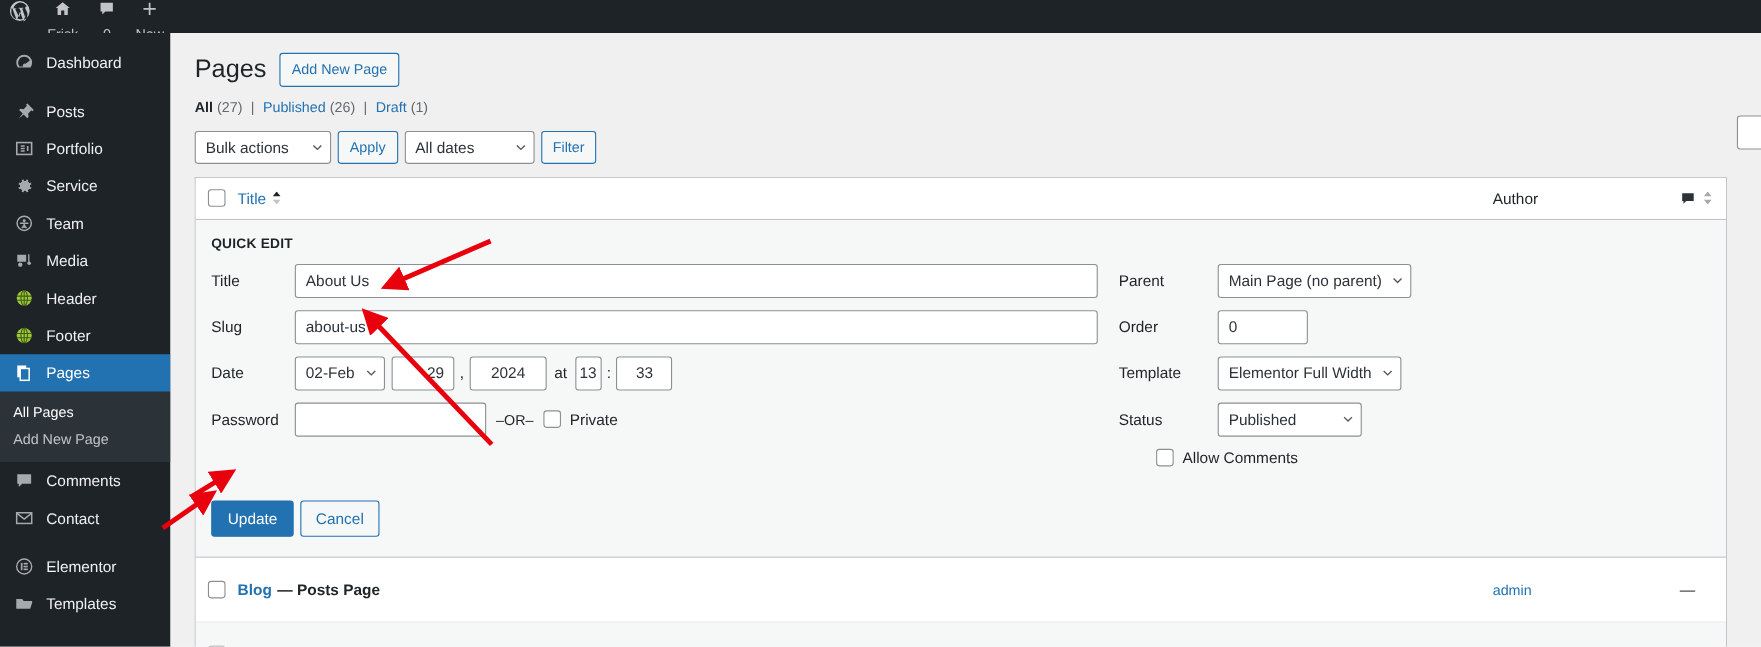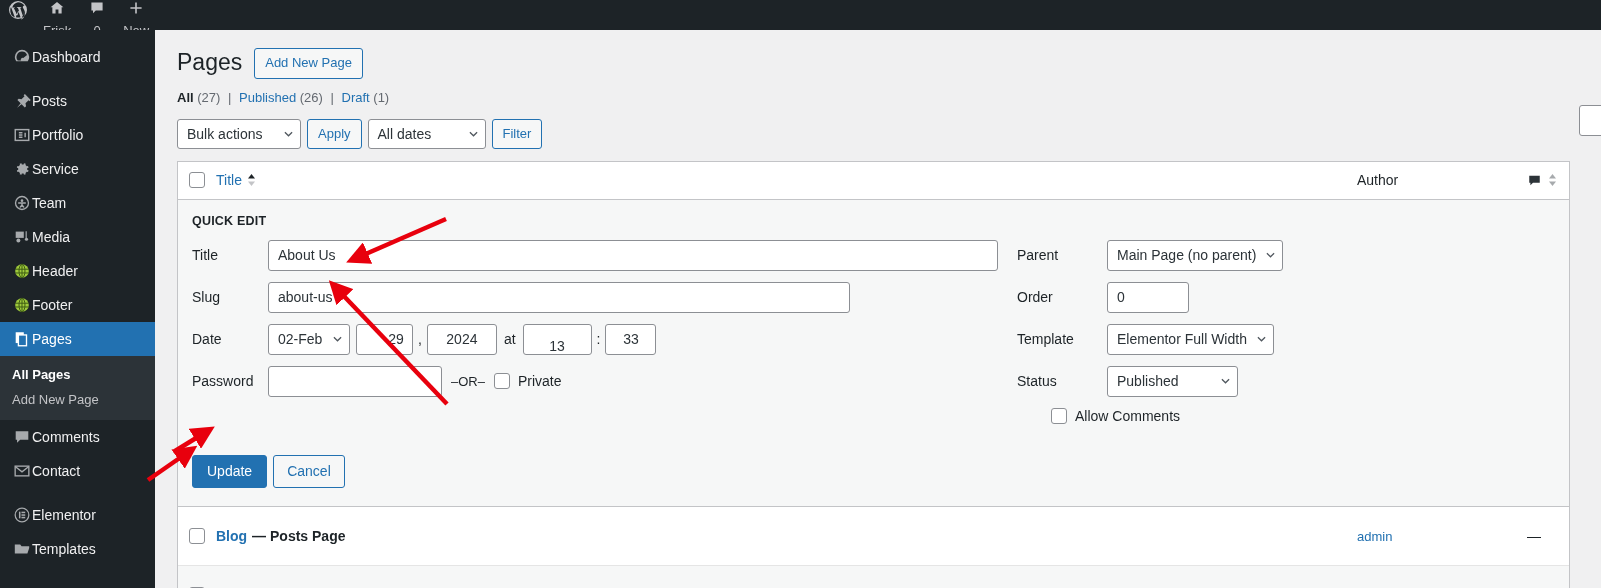--- a/index.html
+++ b/index.html
@@ -34,21 +34,21 @@
     position: absolute; top: 30px; left: 0;
     width: 155px; height: 558px;
     background: #1d2327; color: #f0f0f1;
     font-size: 14px;
     padding-top: 10px;
   }
   .menu-item {
     position: relative;
     display: flex; align-items: center;
     height: 34px; padding-left: 12px;
-    color: #f0f0f1; 
+    color: #f0f0f1; gap: 10px;
   }
   .menu-item .mi-icon {
     width: 20px; height: 20px;
     display: inline-flex; align-items: center; justify-content: center;
     color: #a7aaad; flex: 0 0 20px;
   }
   .menu-item .mi-icon svg { display: block; }
   .menu-item.active {
     background: #2271b1; color: #fff; font-weight: 400;
   }
@@ -56,21 +56,21 @@
   .menu-item.active::after {
     content: ""; position: absolute; right: -8px; top: 50%;
     margin-top: -8px;
     border: 8px solid transparent; border-right-color: #f0f0f1;
   }
   .submenu { background: #2c3338; padding: 6px 0 8px 0; }
   .submenu .sub-item {
     display: block; padding: 5px 0 5px 12px;
     font-size: 13px; color: #c3c4c7;
   }
-  .submenu .sub-item.current { color: #fff; font-weight: bold; }
+  .submenu .sub-item.current { color: #fff; font-weight: normal; }
   .menu-gap { height: 10px; }
 
   
   .content {
     position: absolute; top: 30px; left: 155px;
     width: 1446px; height: 558px;
     background: #f0f0f1;
     padding: 10px 20px 0 22px;
     overflow: hidden;
   }
@@ -161,24 +161,24 @@
   .qe-label.r { width: 90px; flex: 0 0 90px; }
   .wp-input {
     height: 31px;
     border: 1px solid #8c8f94; border-radius: 3px;
     background: #fff; color: #2c3338;
     font-size: 14px;
     display: flex; align-items: center;
     padding: 0 9px;
   }
   .in-title { width: 730px; }
-  .in-slug { width: 582px; }
+  .in-slug { width: 730px; }
   .in-day { width: 57px; justify-content: center; padding-left: 32px; }
   .in-year { width: 70px; justify-content: center; }
-  .in-hh { width: 69px; justify-content: center; align-items: flex-end; }
+  .in-hh { width: 24px; justify-content: center; }
   .in-mm { width: 51px; justify-content: center; }
   .in-pass { width: 174px; }
   .in-order { width: 82px; }
   .sel-month { min-width: 82px; height: 31px; font-size: 14px; }
   .sel-parent { min-width: 166px; height: 31px; }
   .sel-template { min-width: 160px; height: 31px; }
   .sel-status { min-width: 131px; height: 31px; }
   .date-sep { font-size: 14px; color: #1d2327; padding: 0 5px; }
   .date-at { font-size: 14px; color: #1d2327; padding: 0 7px; }
   .or-text { font-size: 13px; color: #1d2327; padding: 0 9px; }

